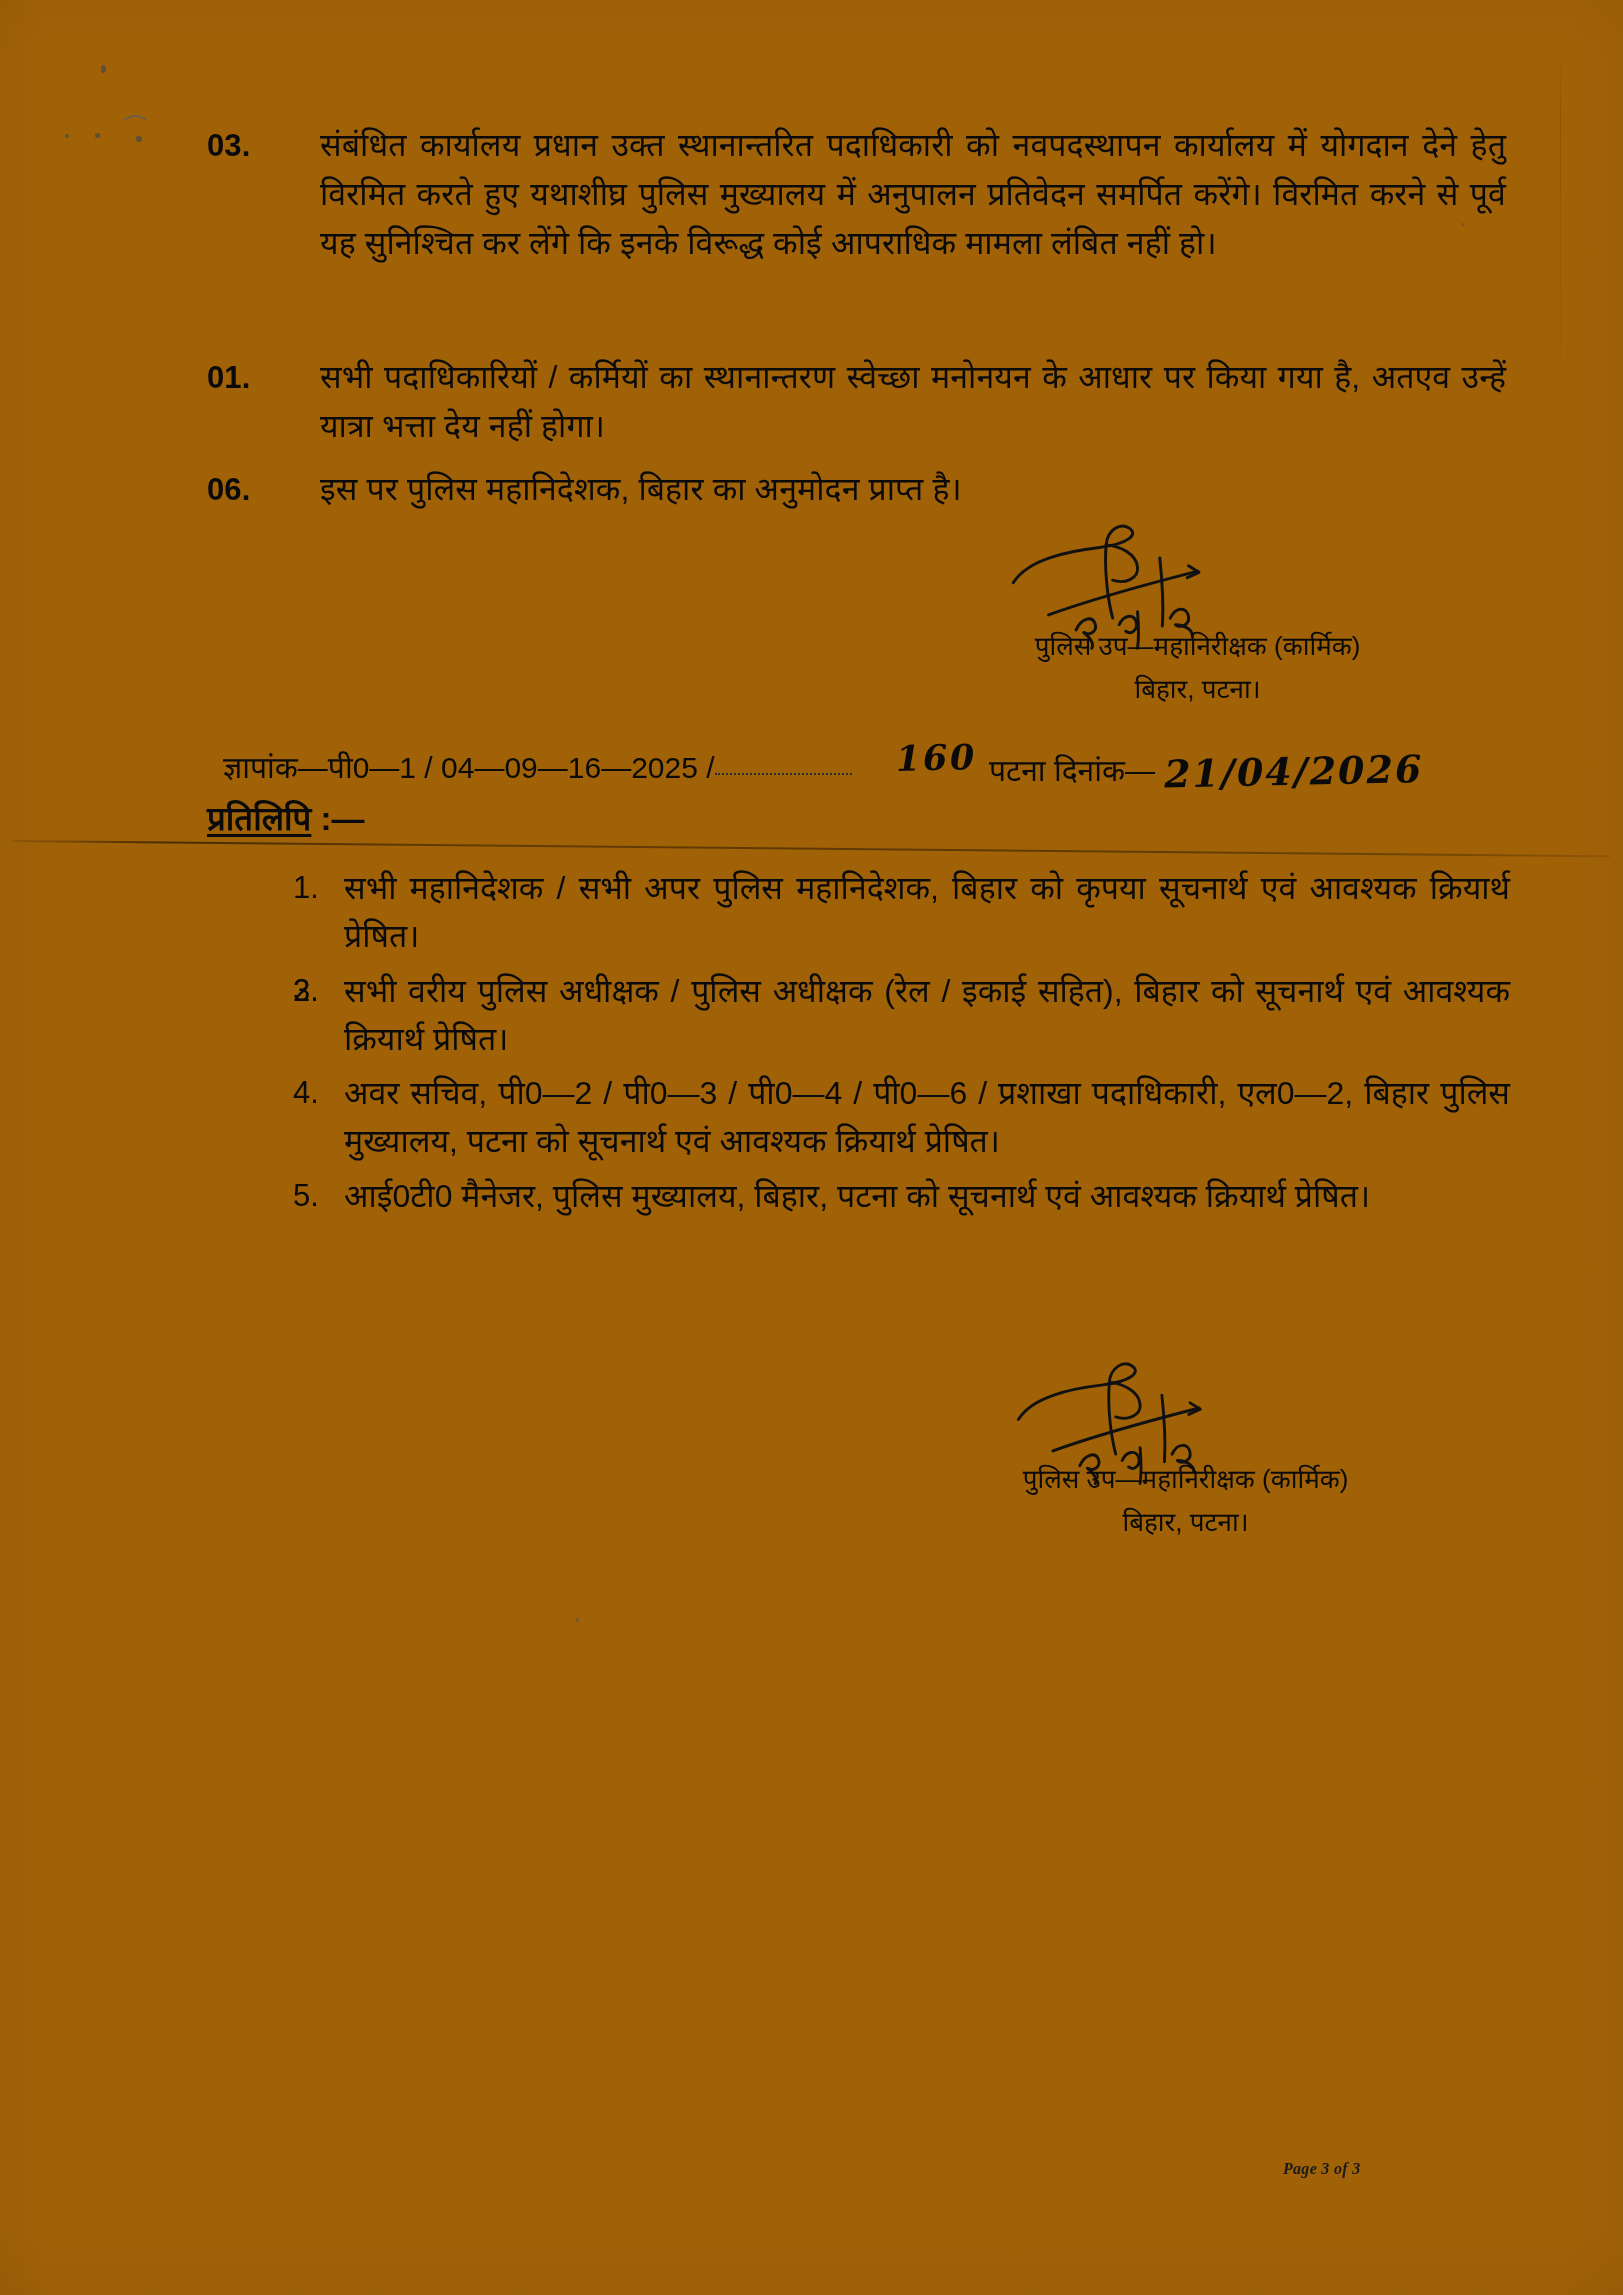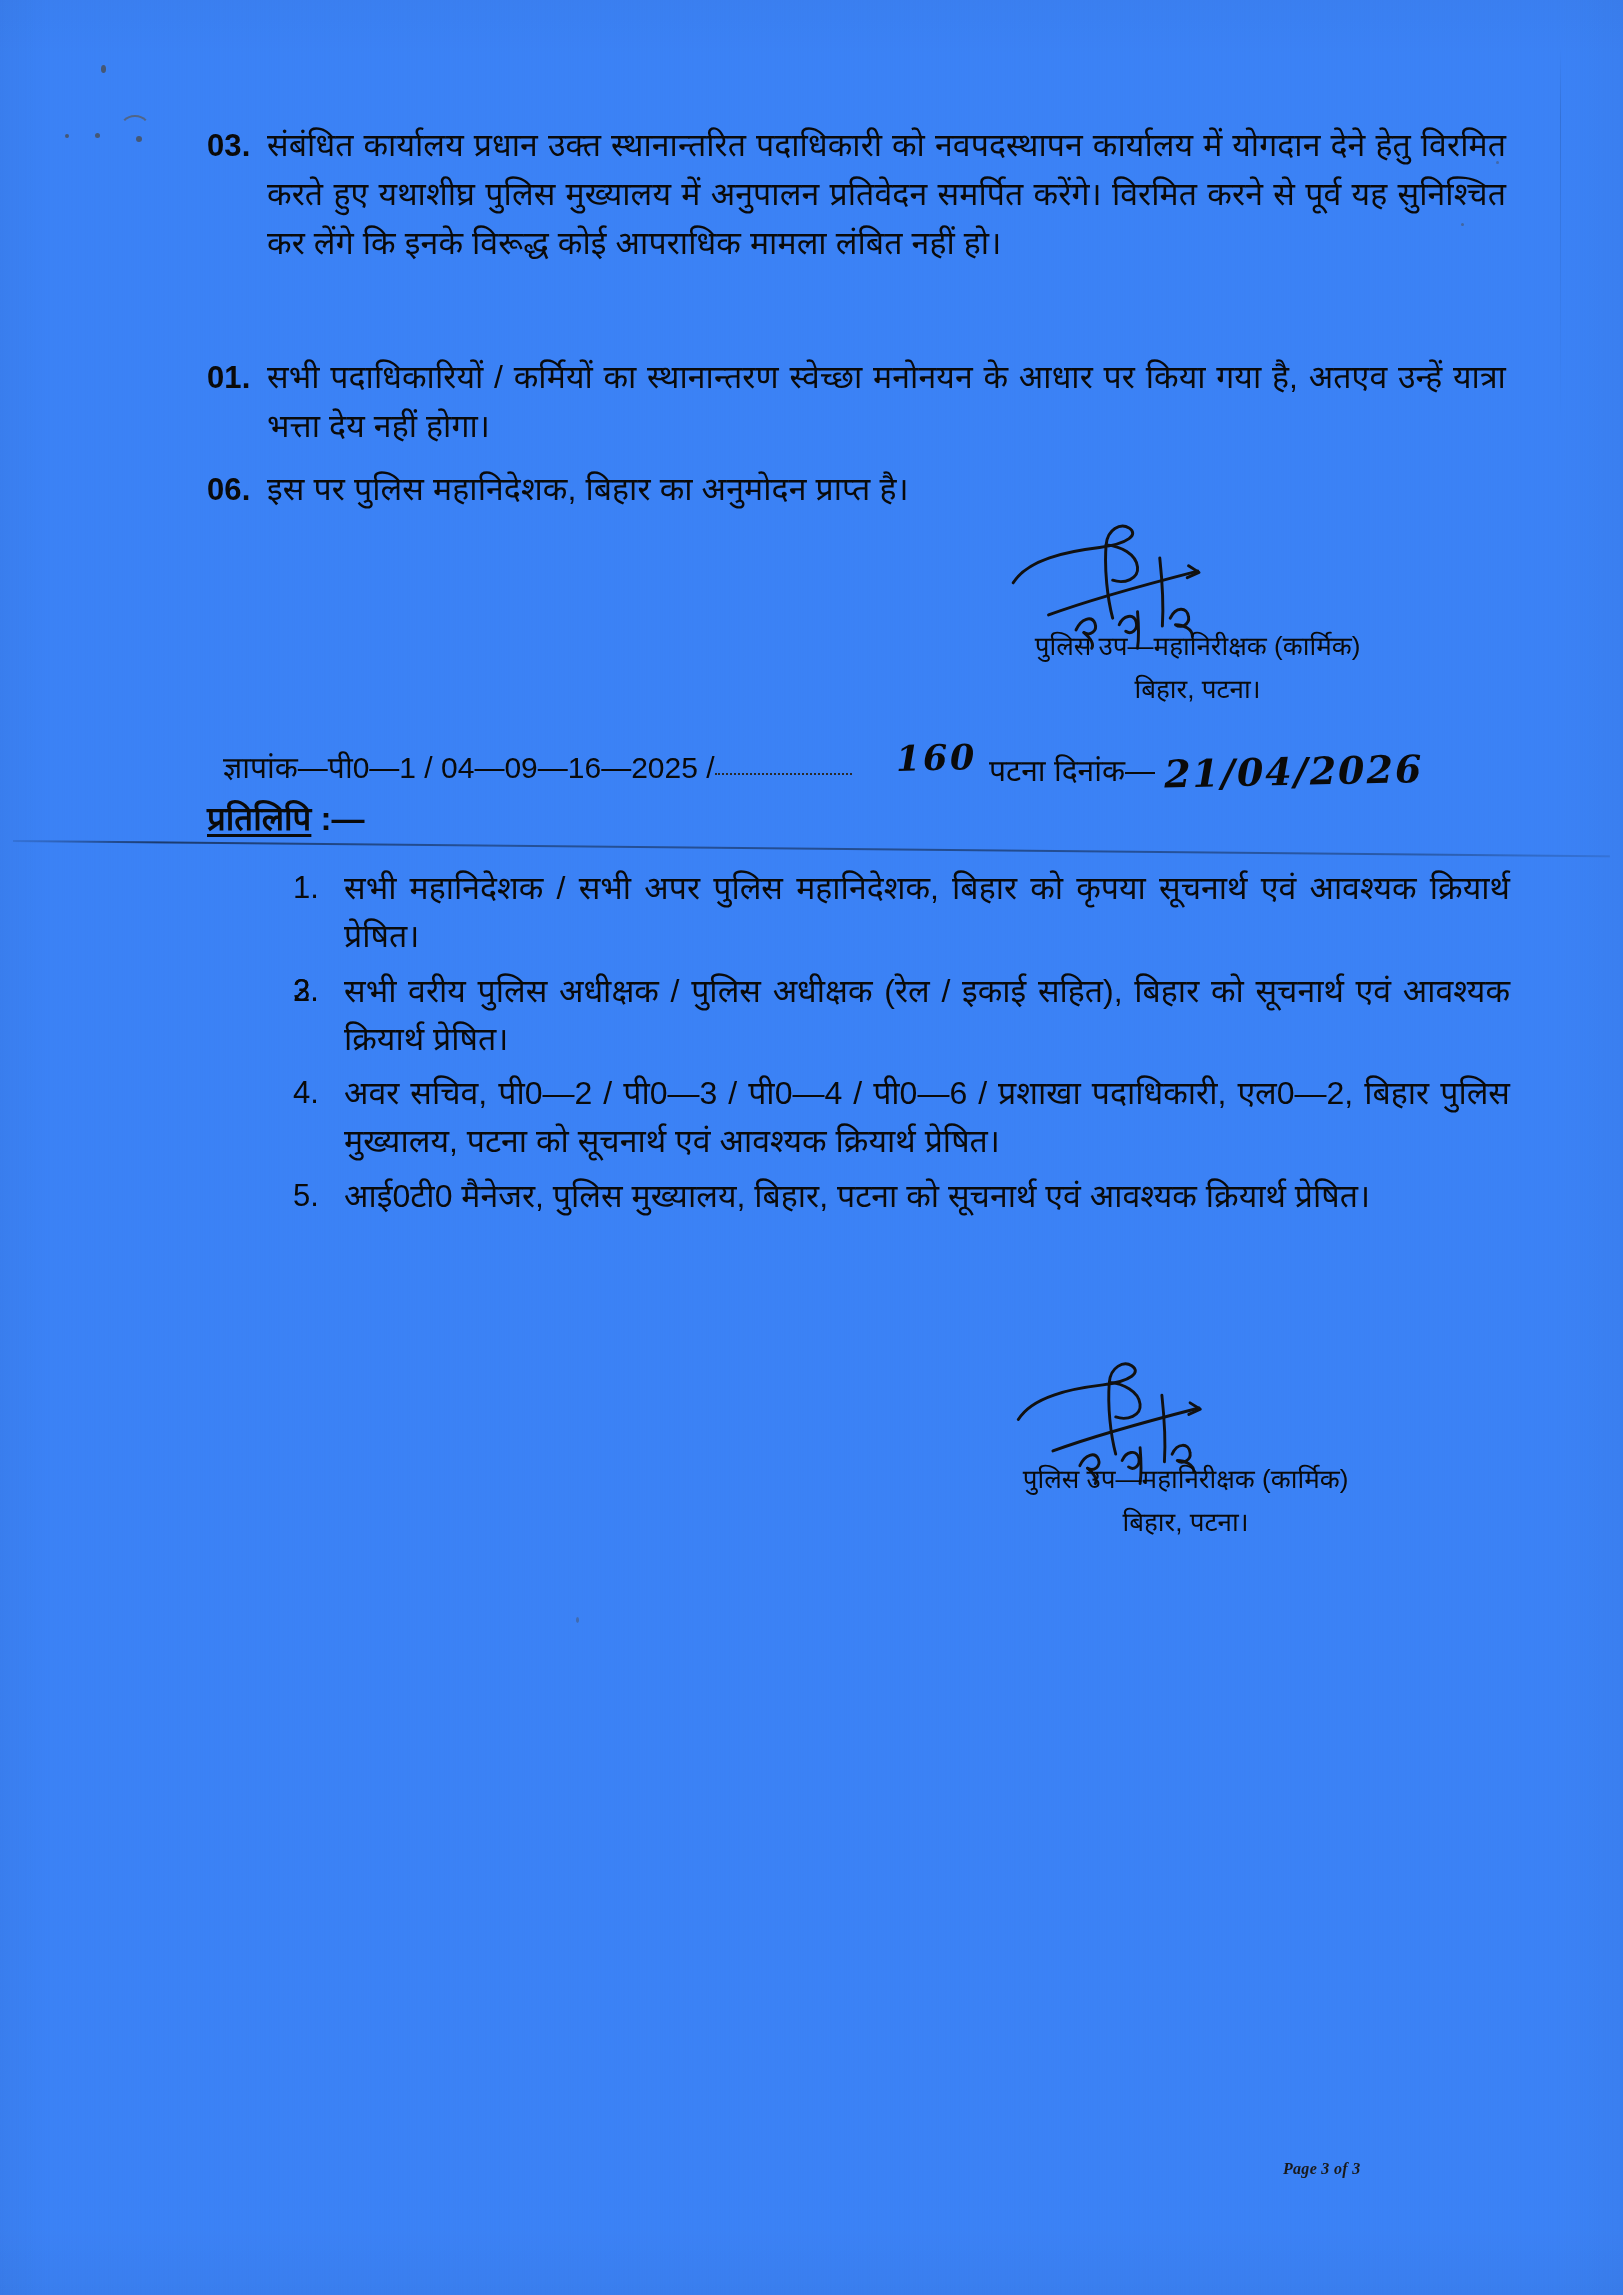--- a/index.html
+++ b/index.html
@@ -6,21 +6,21 @@
   html, body {
     margin: 0;
     padding: 0;
     background: #ffffff;
   }
 
   .page {
     position: relative;
     width: 1623px;
     height: 2295px;
-    background: #3b82f6;
+    background: #a16207;
     font-family: "Liberation Sans", "DejaVu Sans", sans-serif;
     color: #0a0a0a;
     overflow: hidden;
   }
 
   
   .scan-noise {
     position: absolute;
     inset: 0;
     pointer-events: none;
@@ -73,21 +73,21 @@
     text-justify: inter-word;
   }
   .para .num {
     position: absolute;
     left: 0px;
     font-weight: bold;
     font-size: 31px;
   }
   .para .body-text {
     display: block;
-    margin-left: 60px;
+    margin-left: 113px;
   }
 
   
   .sig-block {
     position: absolute;
     text-align: center;
     font-size: 26px;
     line-height: 43px;
     width: 497px;
   }

